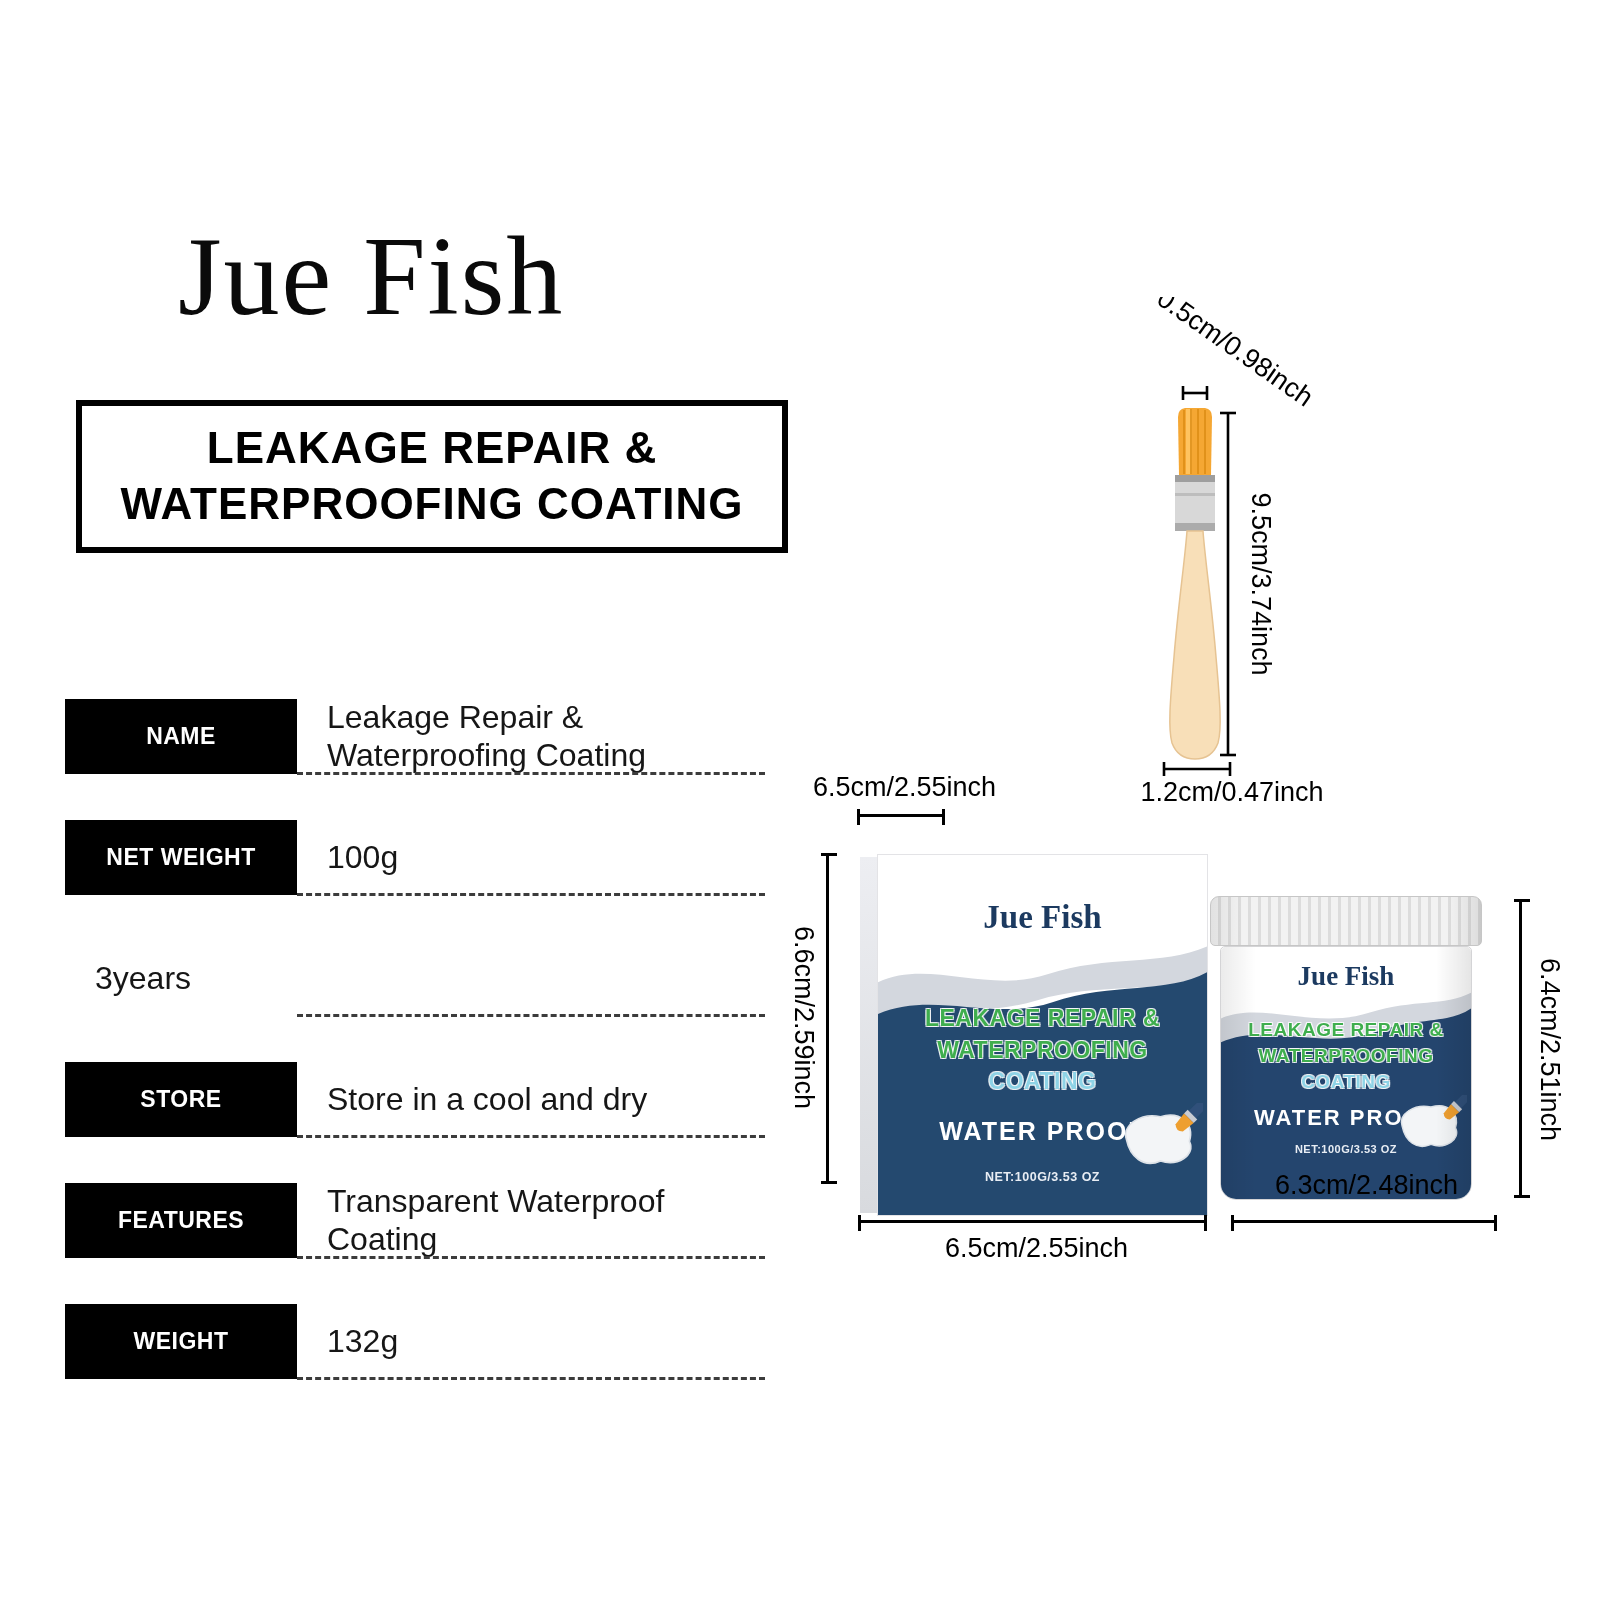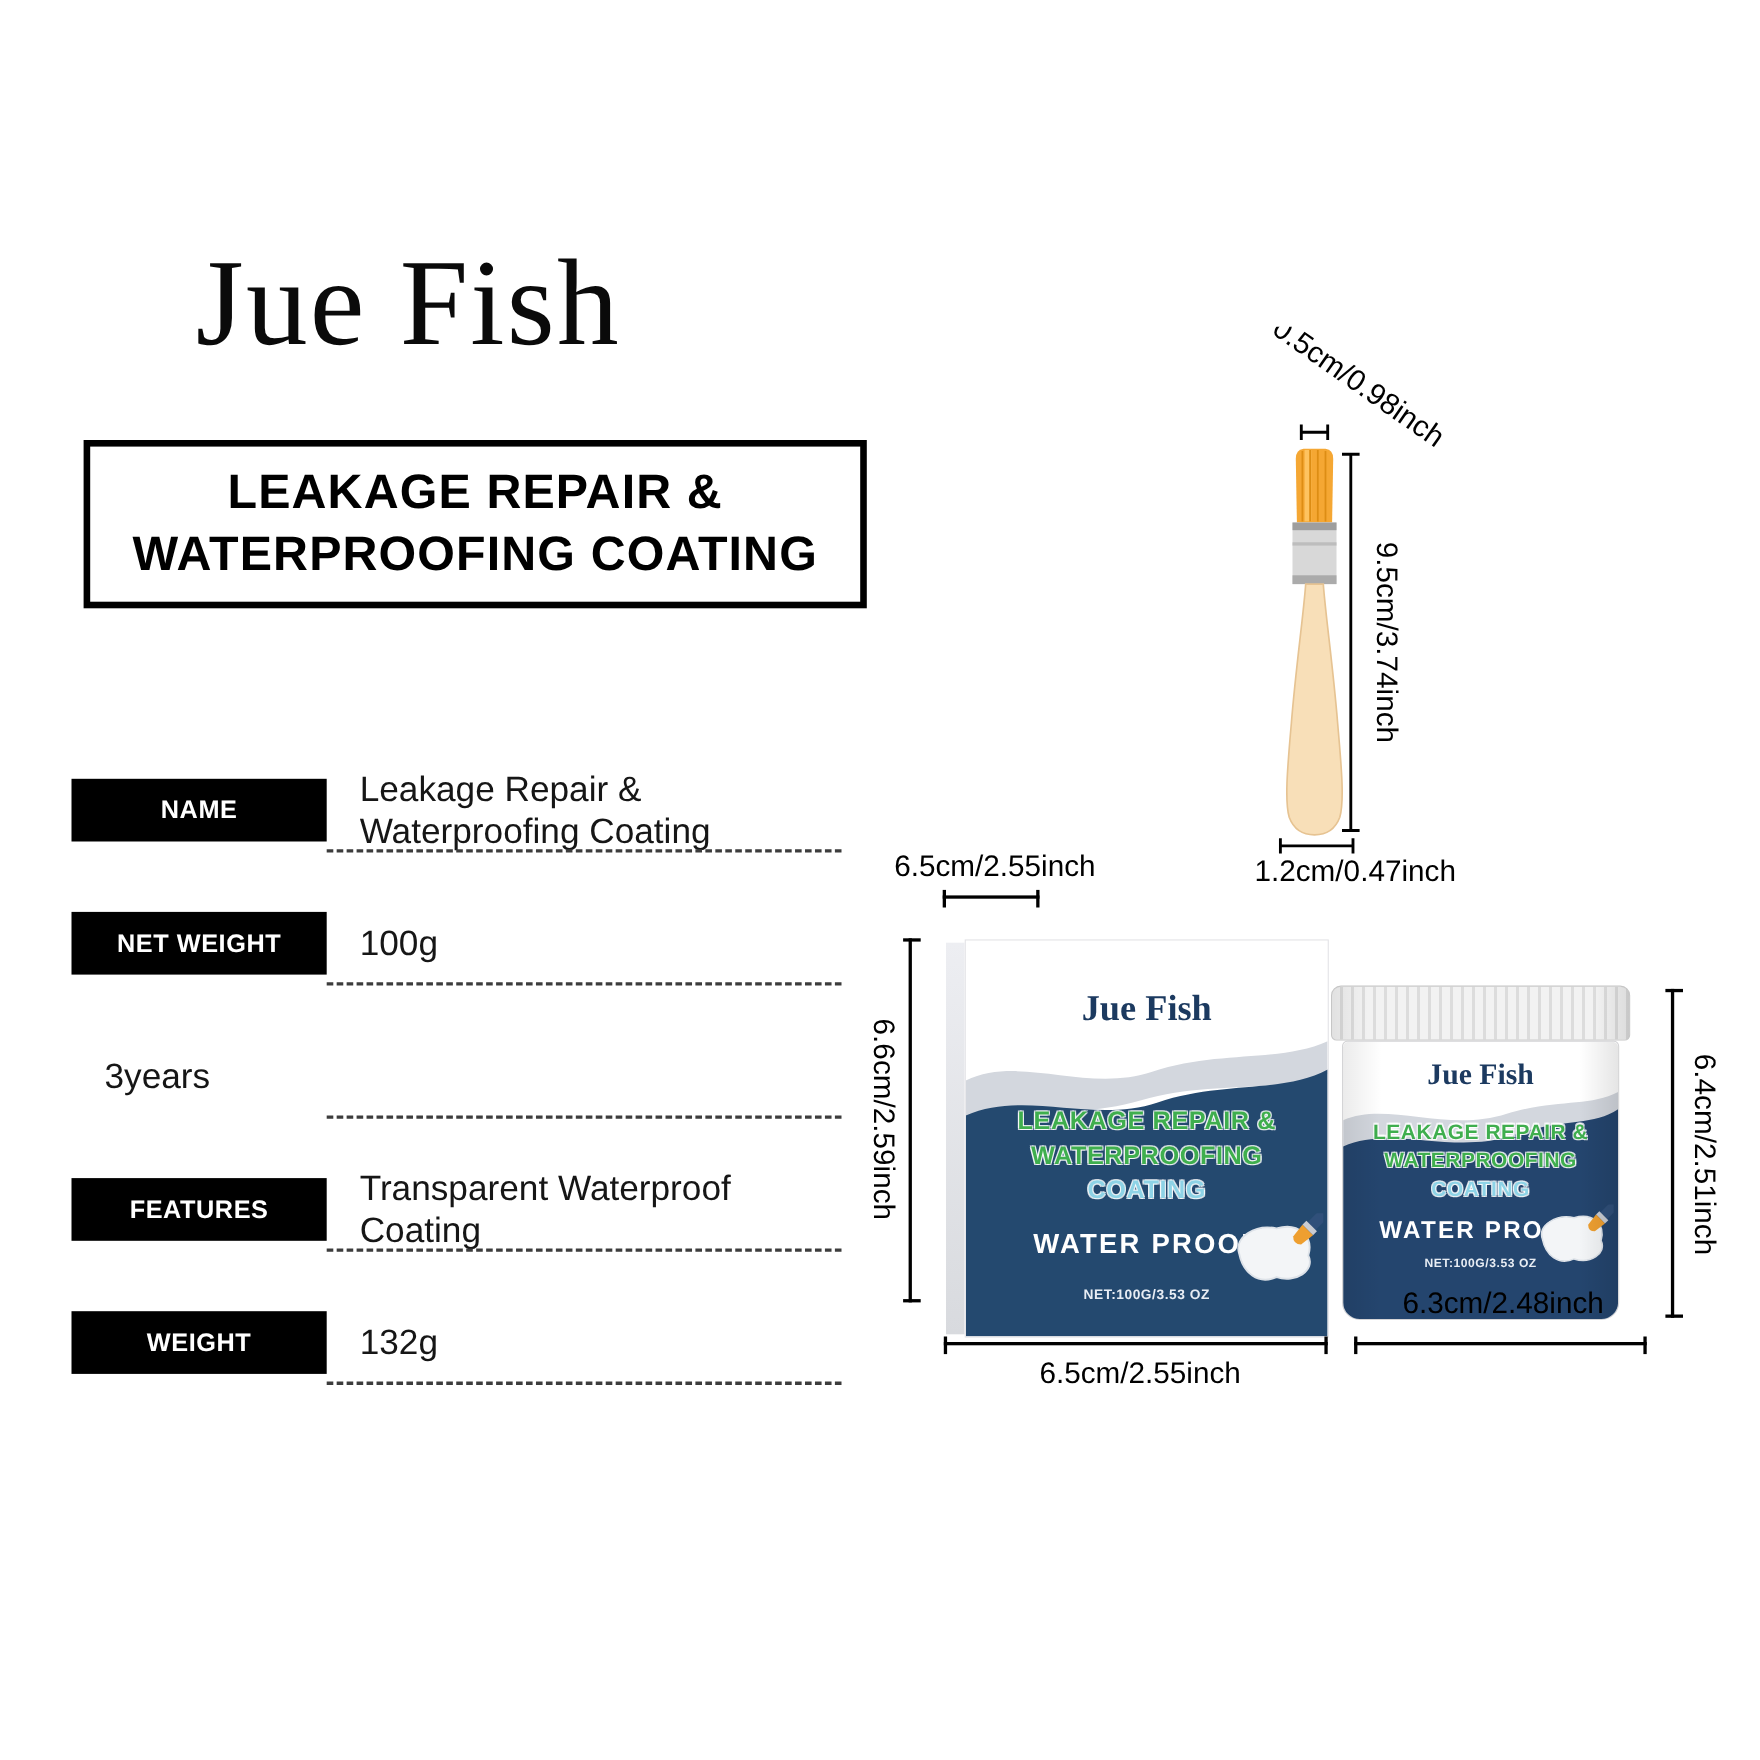--- a/index.html
+++ b/index.html
@@ -11,21 +11,21 @@
                  font-size:112px; color:#0a0a0a; letter-spacing:2px; }
   .title-box { position:absolute; left:76px; top:388px; width:712px; border:6px solid #000;
                padding:14px 6px; text-align:center; font-size:44px; font-weight:bold;
                letter-spacing:1px; line-height:1.28; color:#000; box-sizing:border-box; }
 
   
   .specs { position:absolute; left:65px; top:696px; width:700px; }
   .spec-row { position:relative; height:57px; margin-bottom:64px; display:flex; align-items:center; }
   .spec-row::after { content:""; position:absolute; left:232px; right:0; bottom:-10px;
                      border-bottom:3px dashed #3c3c3c; }
-  .spec-label { flex:0 0 232px; width:232px; height:57px; background:#000; color:#fff;
+  .spec-label { flex:0 0 232px; width:232px; height:75px; background:#000; color:#fff;
                 display:flex; align-items:center; justify-content:center;
                 font-size:23px; font-weight:bold; letter-spacing:.5px; }
   .spec-value { padding-left:30px; font-size:32px; color:#161616; white-space:pre-line;
                 line-height:1.16; }
 
   
   .dim-text { position:absolute; font-size:27px; color:#000; }
   .center { text-align:right; }
   .v-text { display:flex; align-items:center; justify-content:center; writing-mode:vertical-rl; }
   .dim-line-h { position:absolute; height:0; border-top:3px solid #000; }
@@ -83,20 +83,24 @@
       <div class="spec-label">NAME</div>
       <div class="spec-value">Leakage Repair &amp;
 Waterproofing Coating</div>
     </div>
     <div class="spec-row">
       <div class="spec-label">NET WEIGHT</div>
       <div class="spec-value">100g</div>
     </div>
     <div class="spec-row">
       <div class="spec-value">3years</div>
+    </div>
+    <div class="spec-row">
+      <div class="spec-label">STORE</div>
+      <div class="spec-value">Store in a cool and dry</div>
     </div>
     <div class="spec-row">
       <div class="spec-label">FEATURES</div>
       <div class="spec-value">Transparent Waterproof Coating</div>
     </div>
     <div class="spec-row">
       <div class="spec-label">WEIGHT</div>
       <div class="spec-value">132g</div>
     </div>
   </div>

